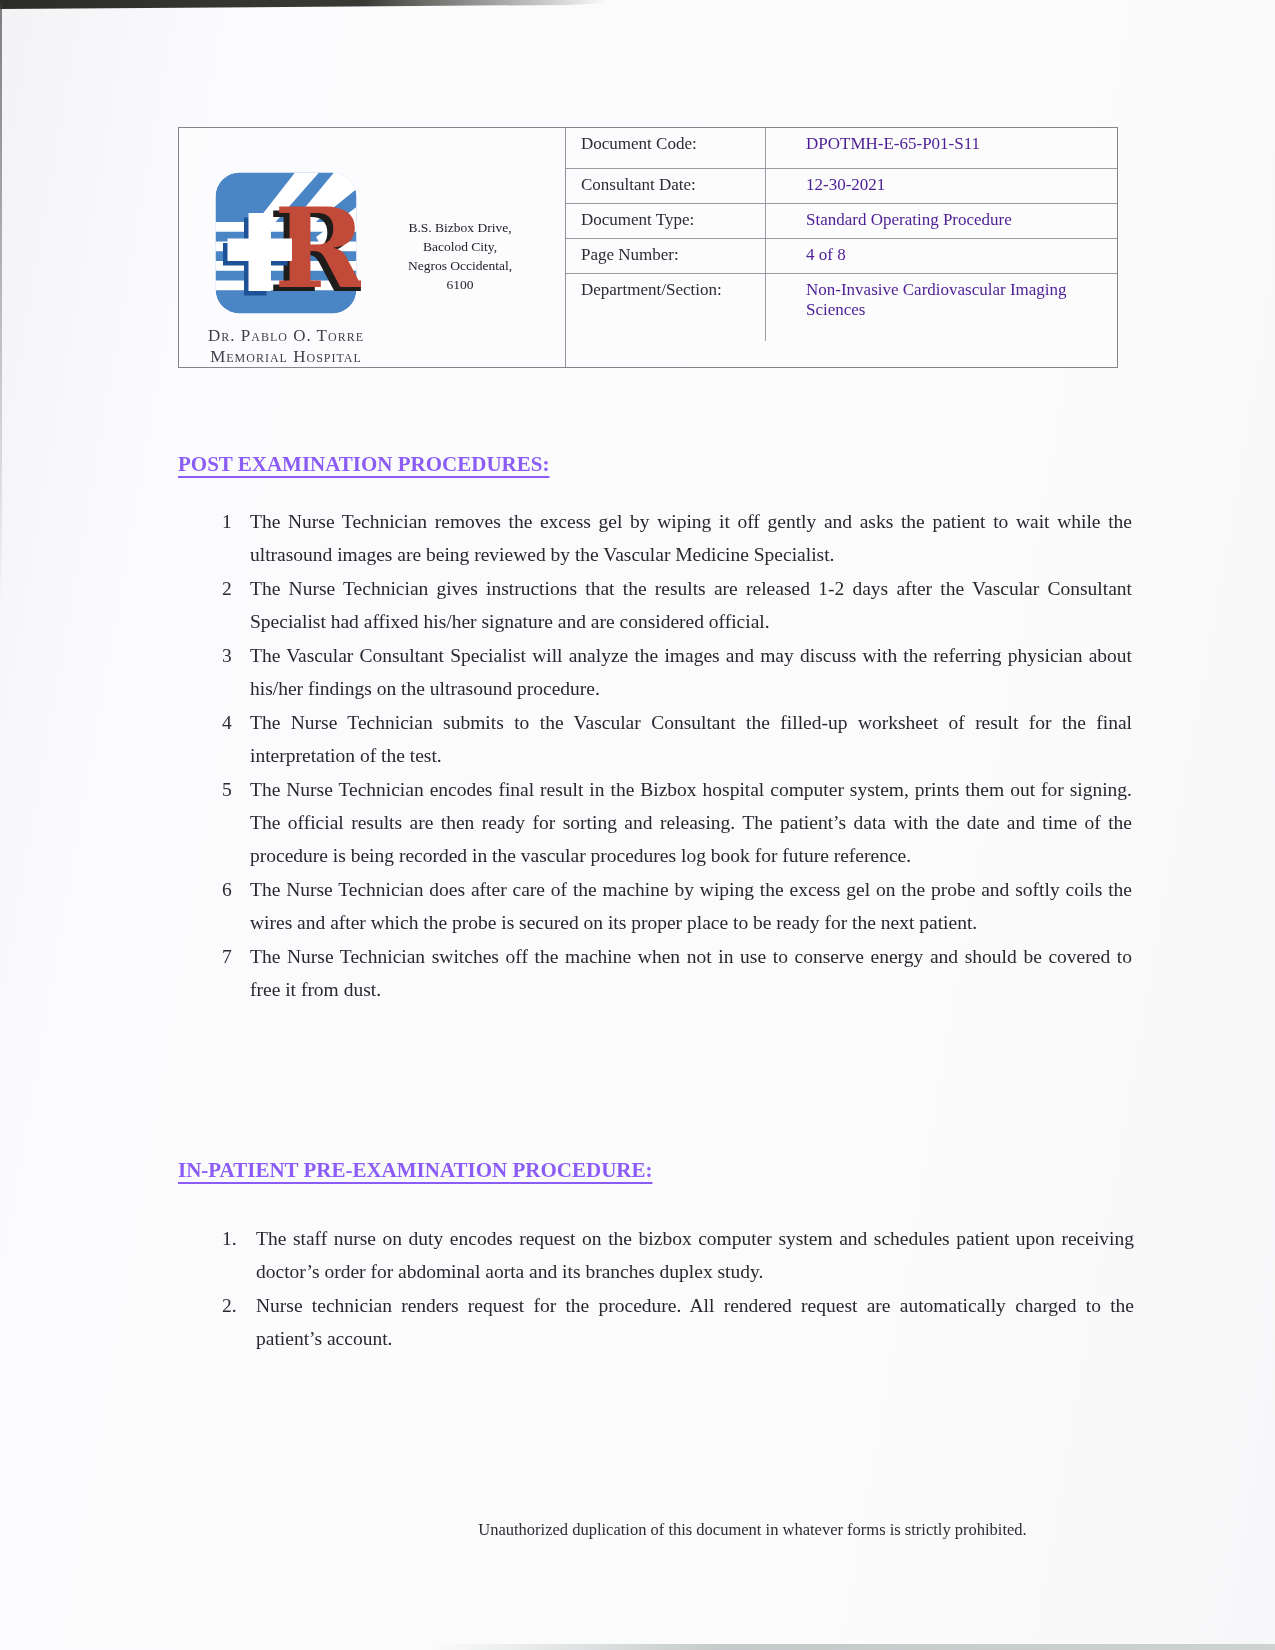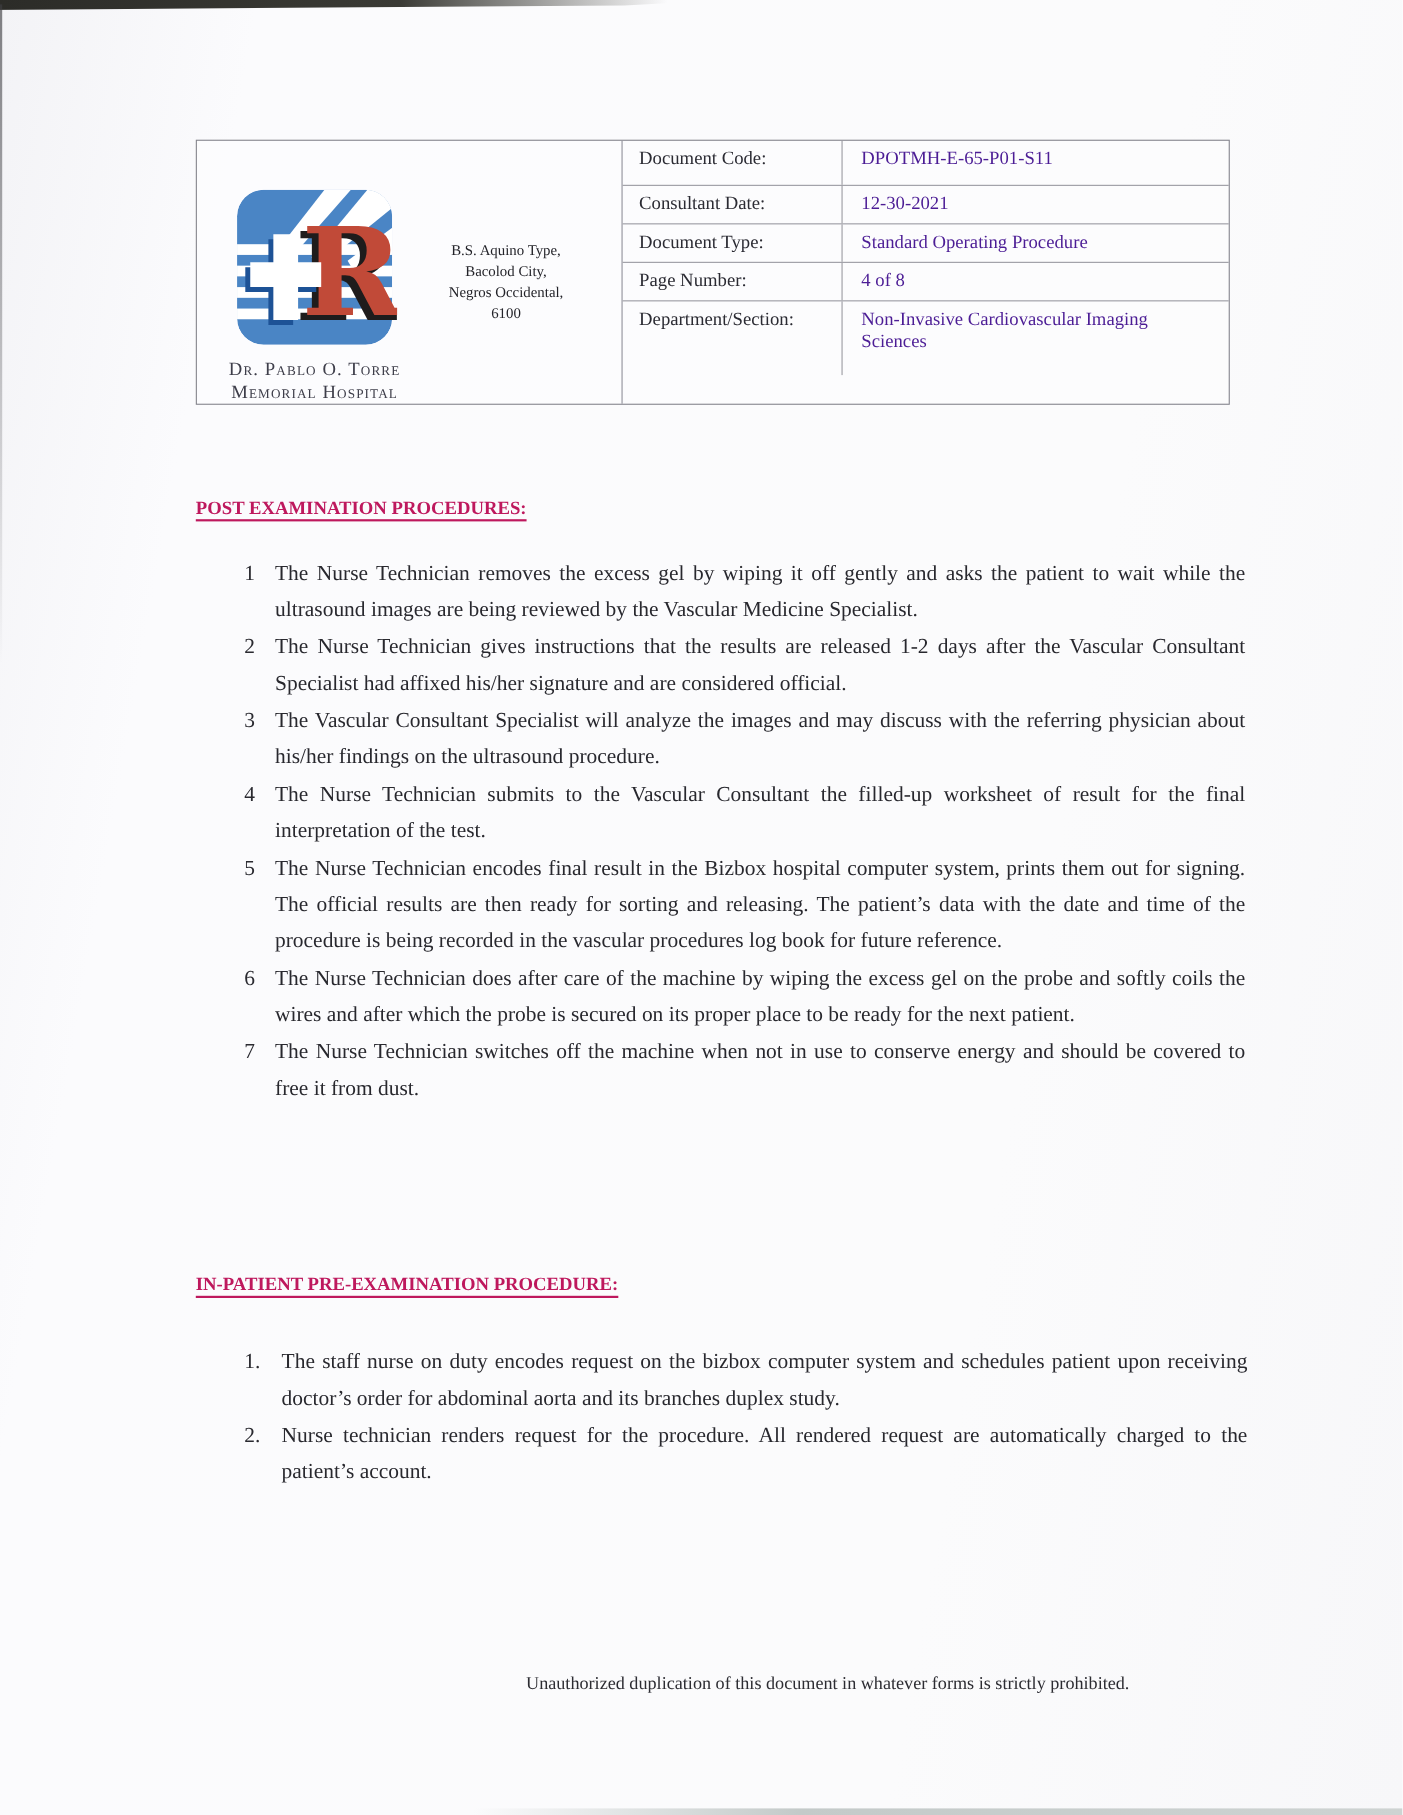--- a/index.html
+++ b/index.html
@@ -46,36 +46,36 @@
     font-variant:small-caps;
     font-size:17px; line-height:21px; letter-spacing:1px;
     color:#3e3e4a;
   }
   .addr-col {
     width:158px; margin-top:50px; text-align:center;
     font-size:13.5px; line-height:19px; color:#232329;
   }
   .addr-col span { display:block; }
   .meta-rows { flex:1 1 auto; display:flex; flex-direction:column; }
-  .meta-row { display:flex; border-top:1px solid #9a9aa1; }
+  .meta-row { display:flex; border-top:1px solid #9a9aa1;gap:23px; }
   .meta-row:first-child { border-top:none; }
   .meta-label {
     width:200px; flex:0 0 200px;
     padding:6px 10px 2px 15px;
     border-right:1px solid #9a9aa1;
     color:#2b2b33;
   }
   .meta-value { flex:1 1 auto; padding:6px 12px 2px 17px; color:#4c1d95; }
   .r1 { min-height:40px; } .r2 { min-height:35px; } .r3 { min-height:35px; }
   .r4 { min-height:35px; } .r5 { min-height:68px; } .r6 { min-height:62px; }
   .meta-value.title { font-weight:700; letter-spacing:.2px; }
   
   .sec-heading {
     position:absolute; left:178px;
-    font-size:17px; font-weight:700; color:#be185d;
+    font-size:21px; font-weight:700; color:#8b5cf6;
     text-decoration:underline; text-underline-offset:5px; text-decoration-thickness:2px;
   }
   .h1 { top:452px; }
   .h2 { top:1158px; }
   
   .proc-list { position:absolute; left:222px; list-style:none; }
   .list1 { top:505px; width:910px; }
   .list2 { top:1222px; width:912px; }
   .proc-list li { display:flex; margin-bottom:1px; }
   .li-num {
@@ -123,21 +123,21 @@
         <text x="42" y="79" font-family="'DejaVu Serif', serif" font-size="74" font-weight="bold" fill="#c14a38">R</text>
         <path d="M25,30 h15 v17 h14 v15 h-14 v20 h-15 v-20 h-14 v-15 h14 z" fill="#1d5296" transform="translate(-3,3)"></path>
         <path d="M25,30 h15 v17 h14 v15 h-14 v20 h-15 v-20 h-14 v-15 h14 z" fill="#ffffff"></path>
       </svg>
       <div class="hosp-name">
         <span style="display:block">Dr. Pablo O. Torre</span>
         <span style="display:block">Memorial Hospital</span>
       </div>
     </div>
     <div class="addr-col">
-      <span>B.S. Aquino Type,</span>
+      <span>B.S. Bizbox Drive,</span>
       <span>Bacolod City,</span>
       <span>Negros Occidental,</span>
       <span>6100</span>
     </div>
   </div>
   <div class="meta-rows">
     <div class="meta-row r1">
       <div class="meta-label">Document Code:</div>
       <div class="meta-value">DPOTMH-E-65-P01-S11</div>
     </div>

